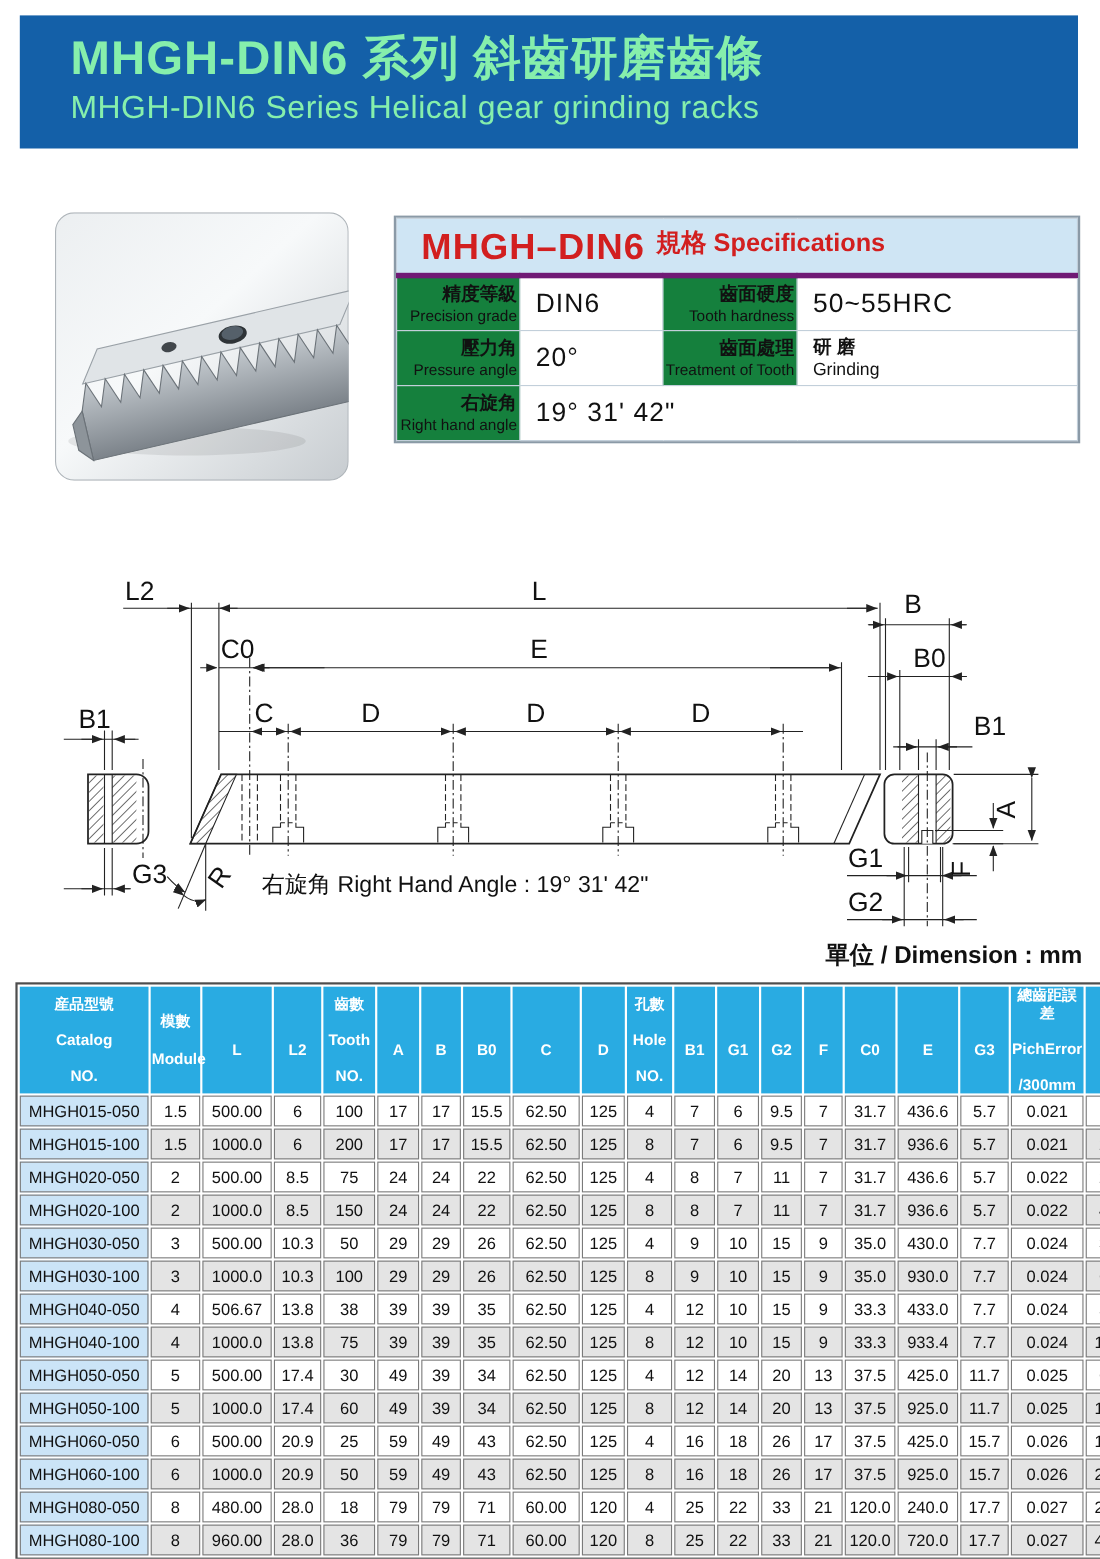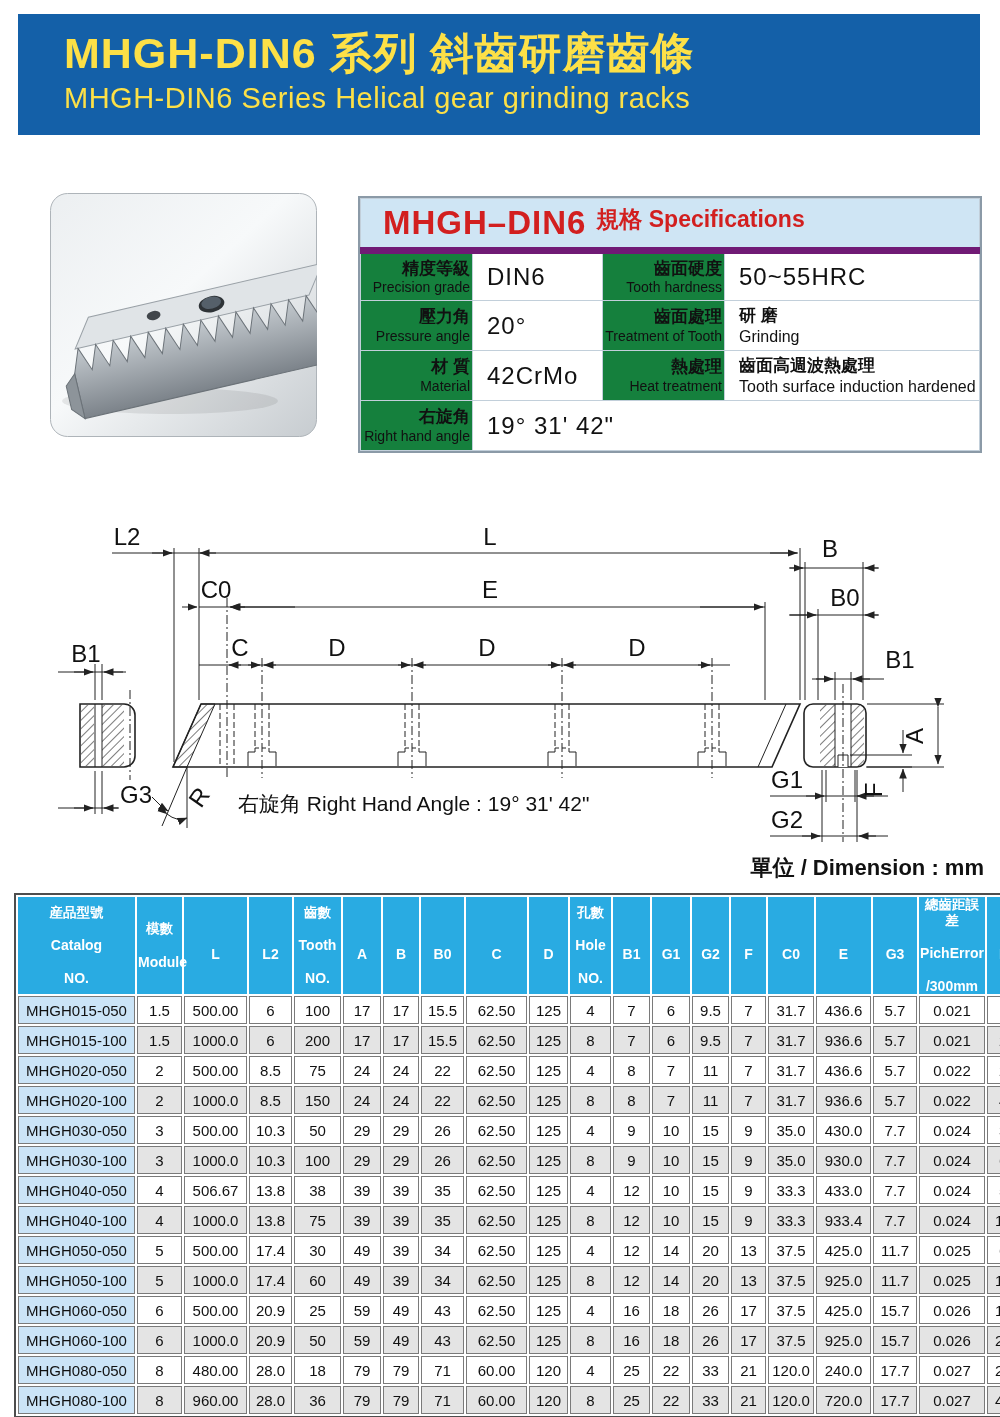--- a/index.html
+++ b/index.html
@@ -3,31 +3,31 @@
 <meta charset="utf-8">
 <style>
   html,body{margin:0;padding:0;}
   body{
     width:1000px;height:1417px;position:relative;background:#ffffff;
     font-family:"Liberation Sans","DejaVu Sans",sans-serif;color:#111;overflow:hidden;
   }
   
   .banner{
     position:absolute;left:18px;top:14px;width:962px;height:121px;
-    background:#1460a8;color:#fde047;box-sizing:border-box;padding:16px 0 0 46px;
+    background:#1460a8;color:#86efac;box-sizing:border-box;padding:16px 0 0 46px;
   }
   .banner .t1{font-size:43px;font-weight:bold;letter-spacing:1px;line-height:1.1;}
   .banner .t2{font-size:29px;margin-top:5px;letter-spacing:.5px;}
   
   .photo{position:absolute;left:50px;top:193px;width:267px;height:244px;}
   
   .specwrap{position:absolute;left:358px;top:196px;width:624px;border:2px solid #8b9aa7;box-sizing:border-box;background:#fff;}
   .spec{width:100%;border-collapse:collapse;table-layout:fixed;}
   .spec td,.spec th{border:1px solid #c2cfda;box-sizing:border-box;}
-  .spec th.title{background:#cfe5f4;height:52px;text-align:left;padding-left:22px;border-bottom:7px solid #701a75;}
+  .spec th.title{background:#cfe5f4;height:52px;text-align:left;padding-left:22px;border-bottom:5px solid #701a75;}
   .spec .model{color:#d21f1f;font-size:33px;font-weight:bold;letter-spacing:1px;vertical-align:middle;}
   .spec .suffix{color:#d21f1f;font-size:23px;font-weight:bold;margin-left:10px;}
   .spec td{height:50px;}
   .spec td.lab{background:#15803d;text-align:right;padding:2px;}
   .spec .zh{font-size:17px;font-weight:bold;line-height:1.25;}
   .spec .en{font-size:14px;line-height:1.2;}
   .spec td.val{padding-left:14px;background:#fff;}
   .spec .big{font-size:24px;letter-spacing:1px;}
   .spec .v2line .zh{font-size:17px;text-align:left;}
   .spec .v2line .en{font-size:16px;text-align:left;}
@@ -124,35 +124,20 @@
         <div class="zh">齒面處理</div>
         <div class="en">Treatment of Tooth</div>
       </td>
       <td class="val v2line">
         <div class="zh">研 磨</div>
         <div class="en">Grinding</div>
       </td>
     </tr>
     <tr>
       <td class="lab">
-        <div class="zh">材 質</div>
-        <div class="en">Material</div>
-      </td>
-      <td class="val big">42CrMo</td>
-      <td class="lab">
-        <div class="zh">熱處理</div>
-        <div class="en">Heat treatment</div>
-      </td>
-      <td class="val v2line">
-        <div class="zh">齒面高週波熱處理</div>
-        <div class="en">Tooth surface induction hardened</div>
-      </td>
-    </tr>
-    <tr>
-      <td class="lab">
         <div class="zh">右旋角</div>
         <div class="en">Right hand angle</div>
       </td>
       <td class="val big" colspan="3">19°  31'  42"</td>
     </tr>
   </tbody>
     </table>
 </div>
 
 <div class="diagram">

